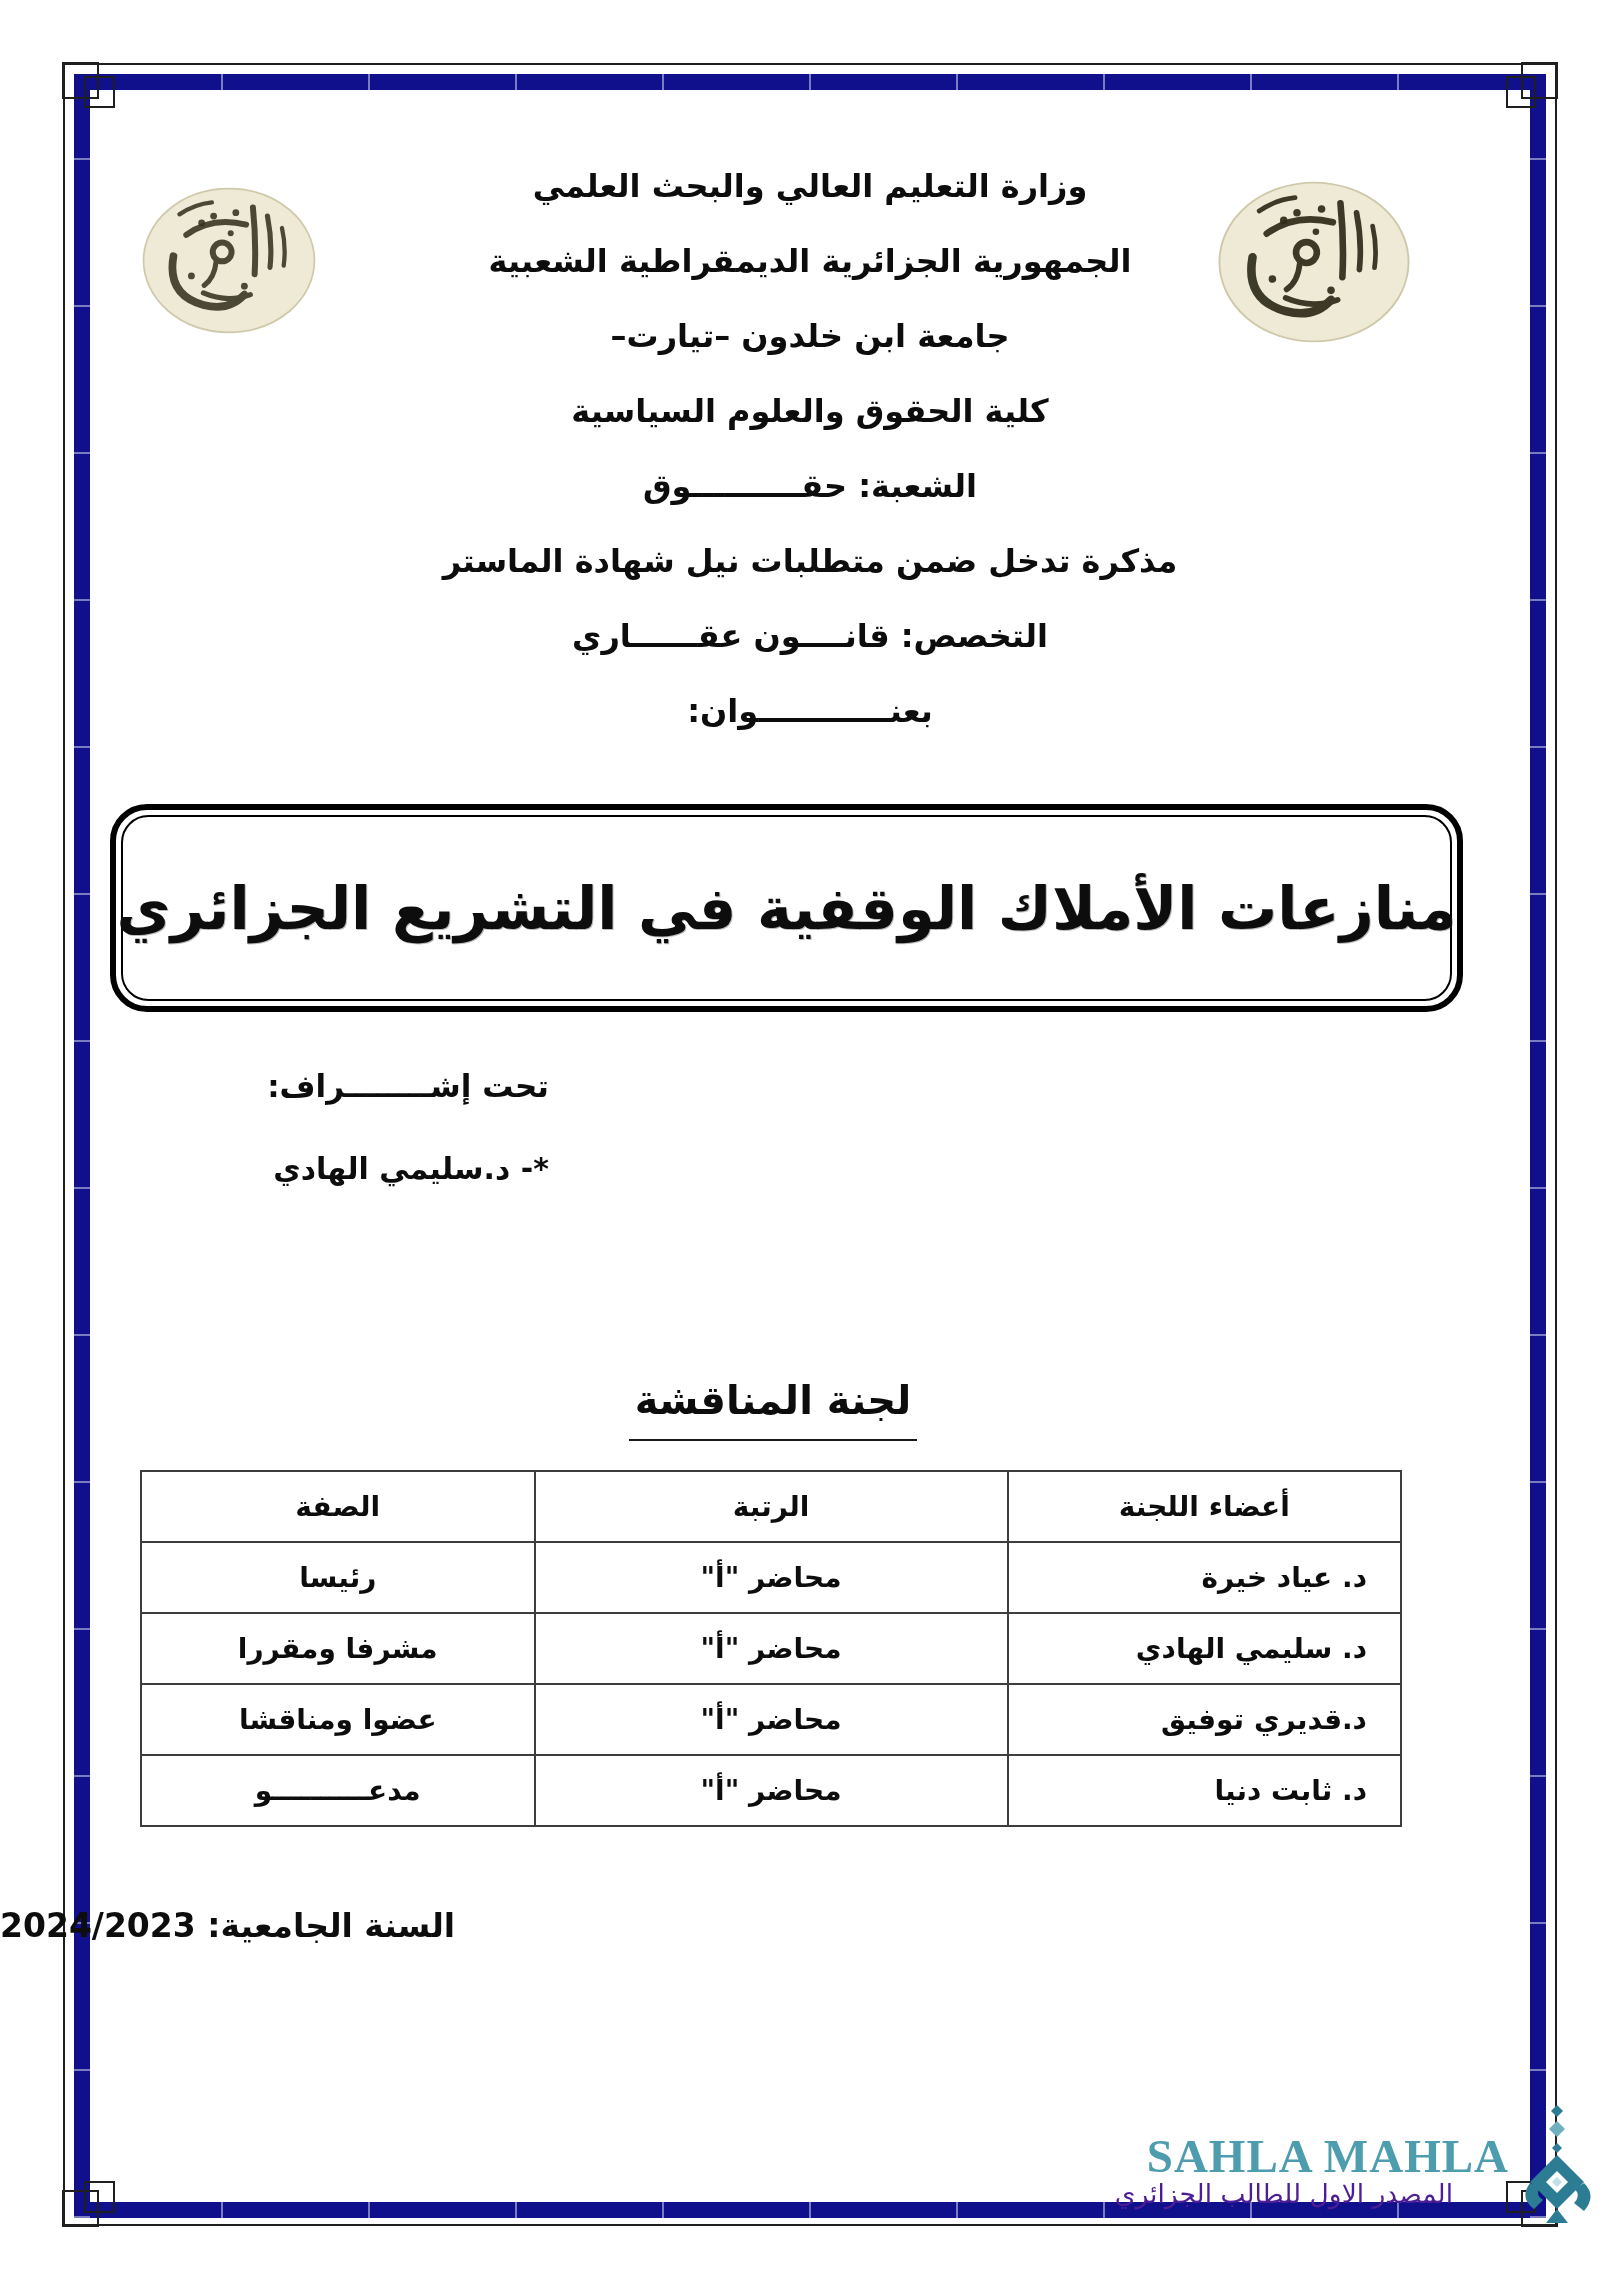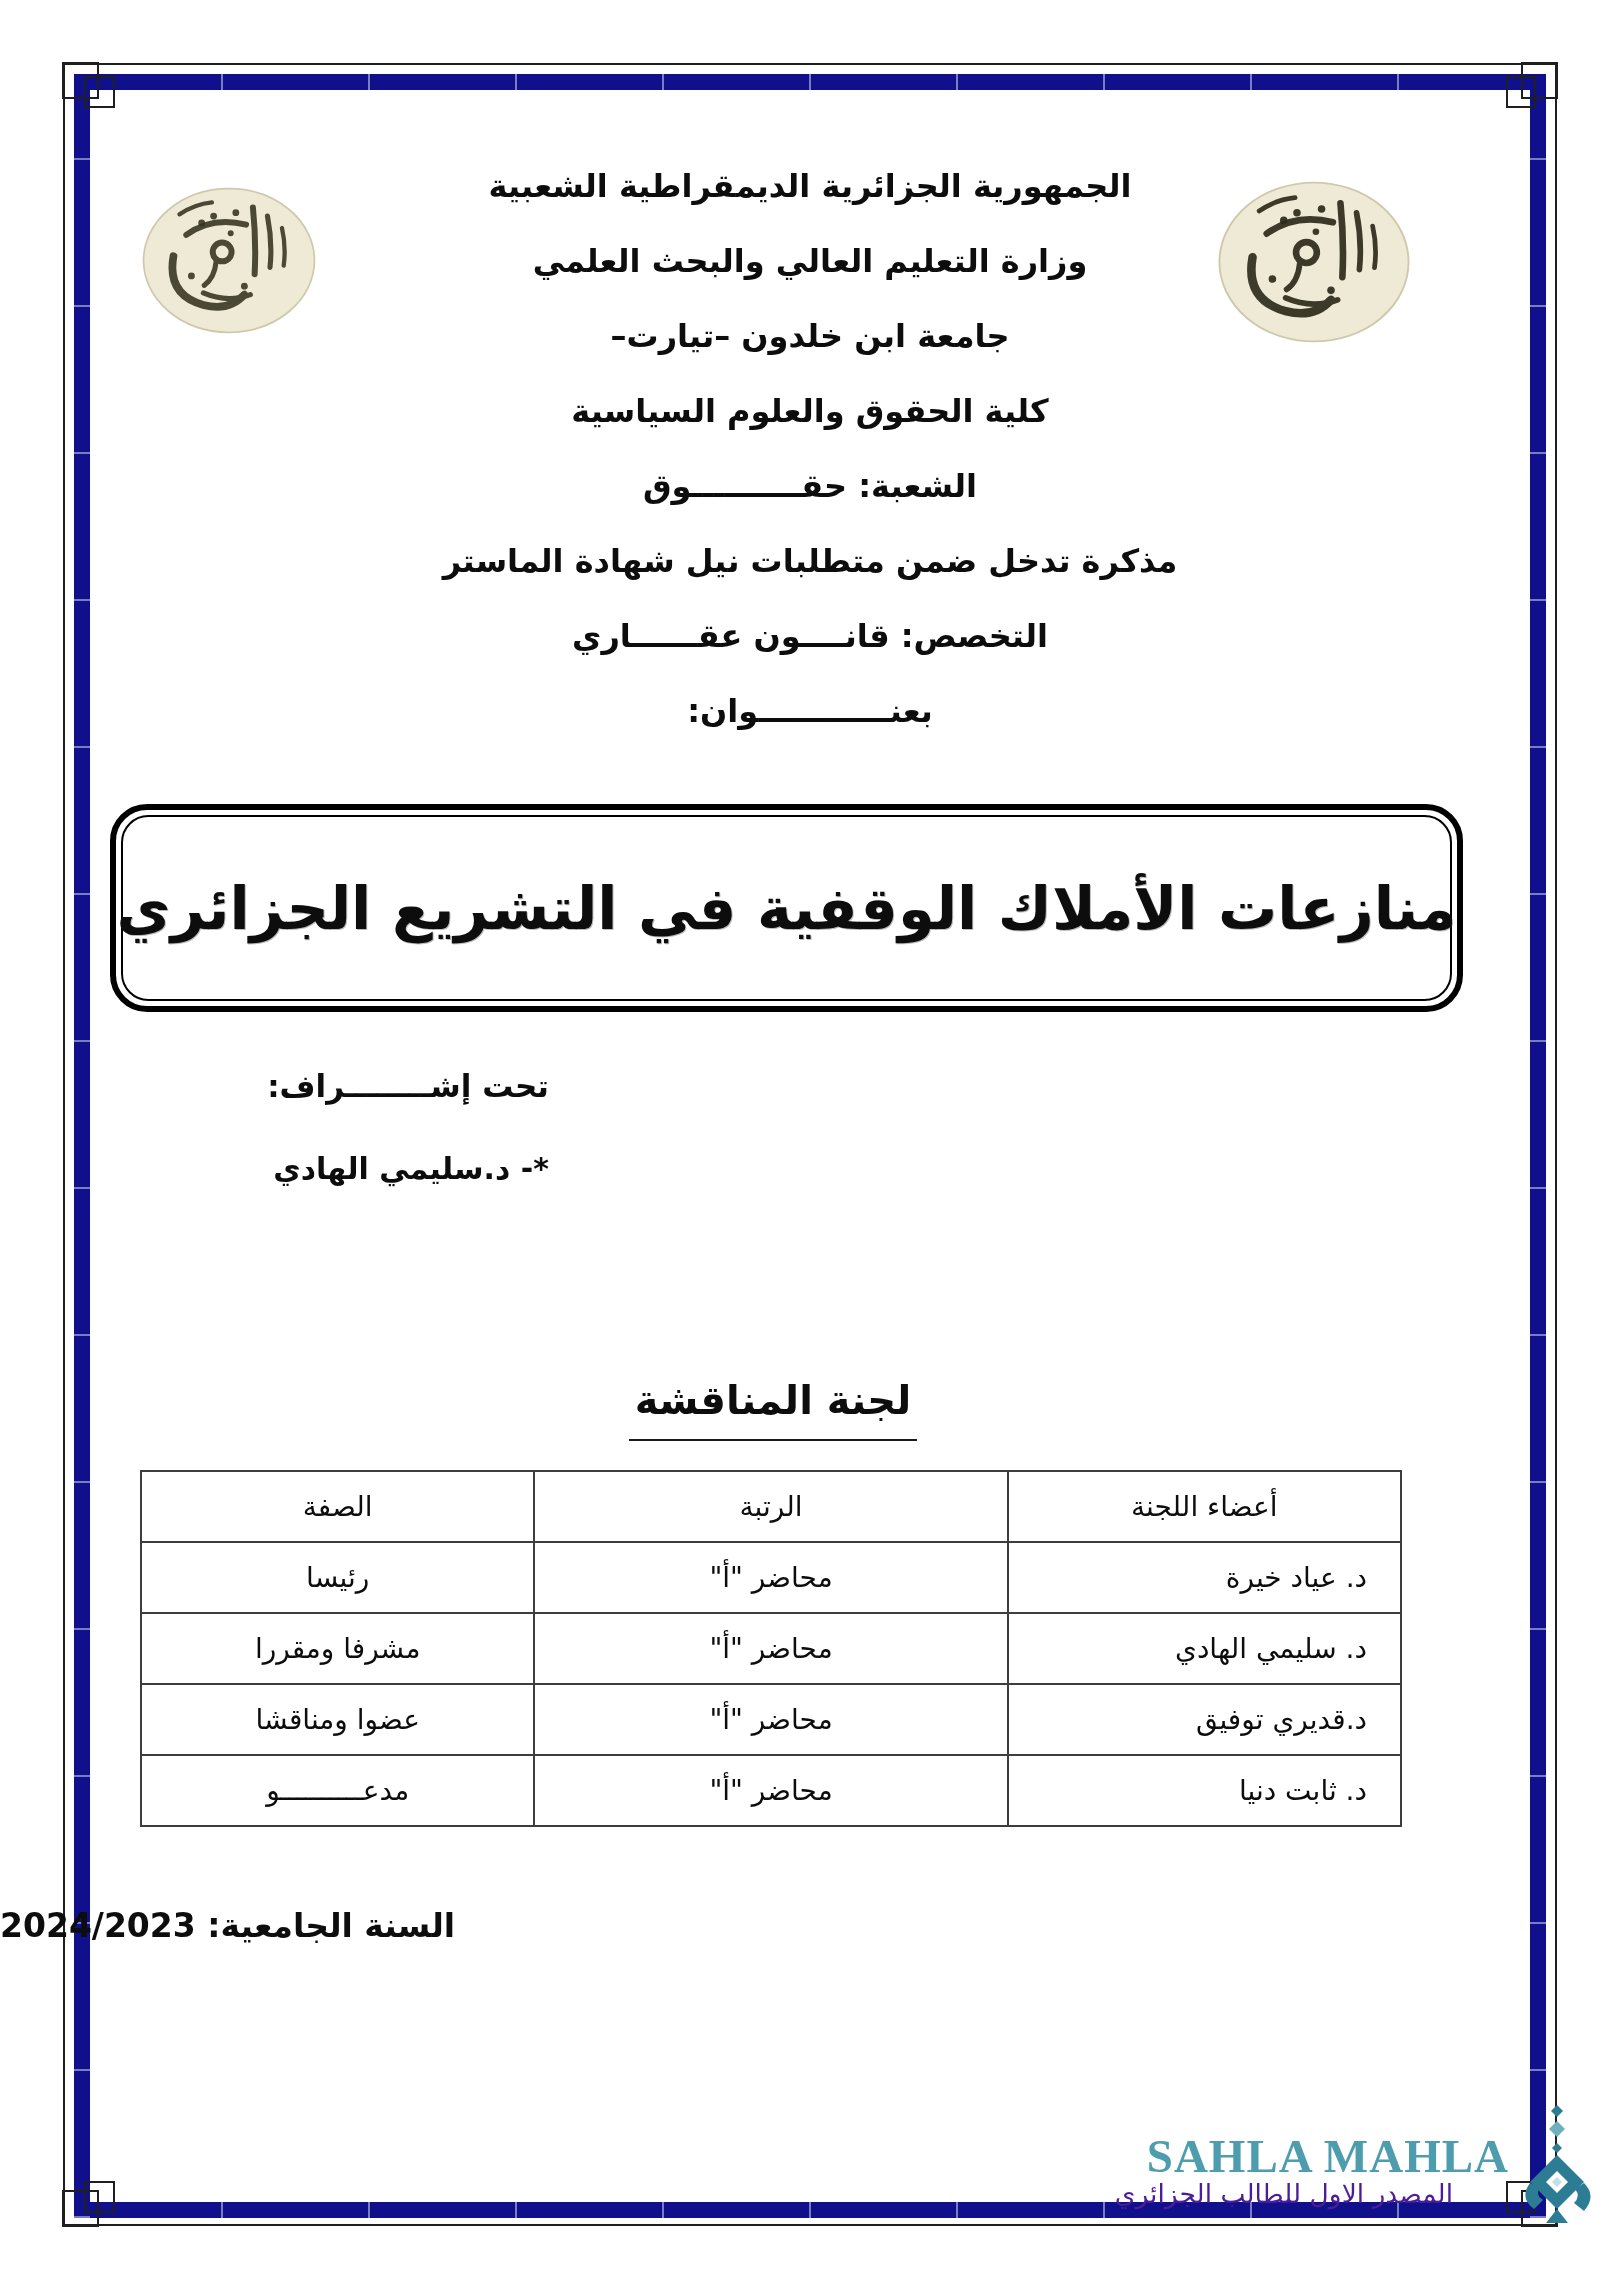--- a/index.html
+++ b/index.html
@@ -54,21 +54,21 @@
   .sup-name{margin-top:47px;font-size:30px;font-weight:bold;white-space:nowrap;}
 
   
   .committee-heading{position:absolute;top:1377px;left:0;right:0;text-align:center;padding-right:74px;}
   .committee-heading span{font-size:40px;font-weight:bold;display:inline-block;padding:0 5.9px 15.7px 5.9px;
                           border-bottom:2.9px solid #1b1b1b;}
   .committee-table{position:absolute;left:140px;top:1470px;width:1262px;border-collapse:collapse;
                    direction:rtl;border:2.9px solid #3d3d3d;}
   .committee-table th,.committee-table td{
       border:2px solid #3d3d3d;border-top-width:2.9px;border-bottom-width:2.9px;
-      height:67px;font-size:28px;font-weight:normal;text-align:center;vertical-align:middle;}
+      height:67px;font-size:28px;font-weight:bold;text-align:center;vertical-align:middle;}
   .committee-table td.member{text-align:right;padding-right:33px;}
 
   
   .year-line{position:absolute;top:1906px;left:0;right:0;text-align:left;padding-right:260px;
              font-size:33px;font-weight:bold;direction:rtl;}
 
   
   .wm-brand{position:absolute;top:2129px;right:111px;z-index:6;
             font-family:"Liberation Serif","DejaVu Serif",serif;font-weight:bold;font-size:47px;
             letter-spacing:1px;color:#4e9dae;}
@@ -134,22 +134,22 @@
       <circle cx="78" cy="46" r="4"></circle>
         <circle cx="92" cy="38" r="4"></circle>
         <circle cx="118" cy="34" r="4"></circle>
       <circle cx="66" cy="108" r="4"></circle>
         <circle cx="128" cy="120" r="4"></circle>
         <circle cx="112" cy="58" r="3.5"></circle>
     </g>
   </svg>
 
   <div class="header-block">
+    <div class="header-line">وزارة التعليم العالي والبحث العلمي</div>
     <div class="header-line">الجمهورية الجزائرية الديمقراطية الشعبية</div>
-    <div class="header-line">وزارة التعليم العالي والبحث العلمي</div>
     <div class="header-line">جامعة ابن خلدون –تيارت–</div>
     <div class="header-line">كلية الحقوق والعلوم السياسية</div>
     <div class="header-line">الشعبة: حقــــــــــوق</div>
     <div class="header-line">مذكرة تدخل ضمن متطلبات نيل شهادة الماستر</div>
     <div class="header-line">التخصص: قانــــون عقــــــاري</div>
     <div class="header-line">بعنــــــــــــوان:</div>
   </div>
 
   <div class="title-box">
     <div class="title-inner">

